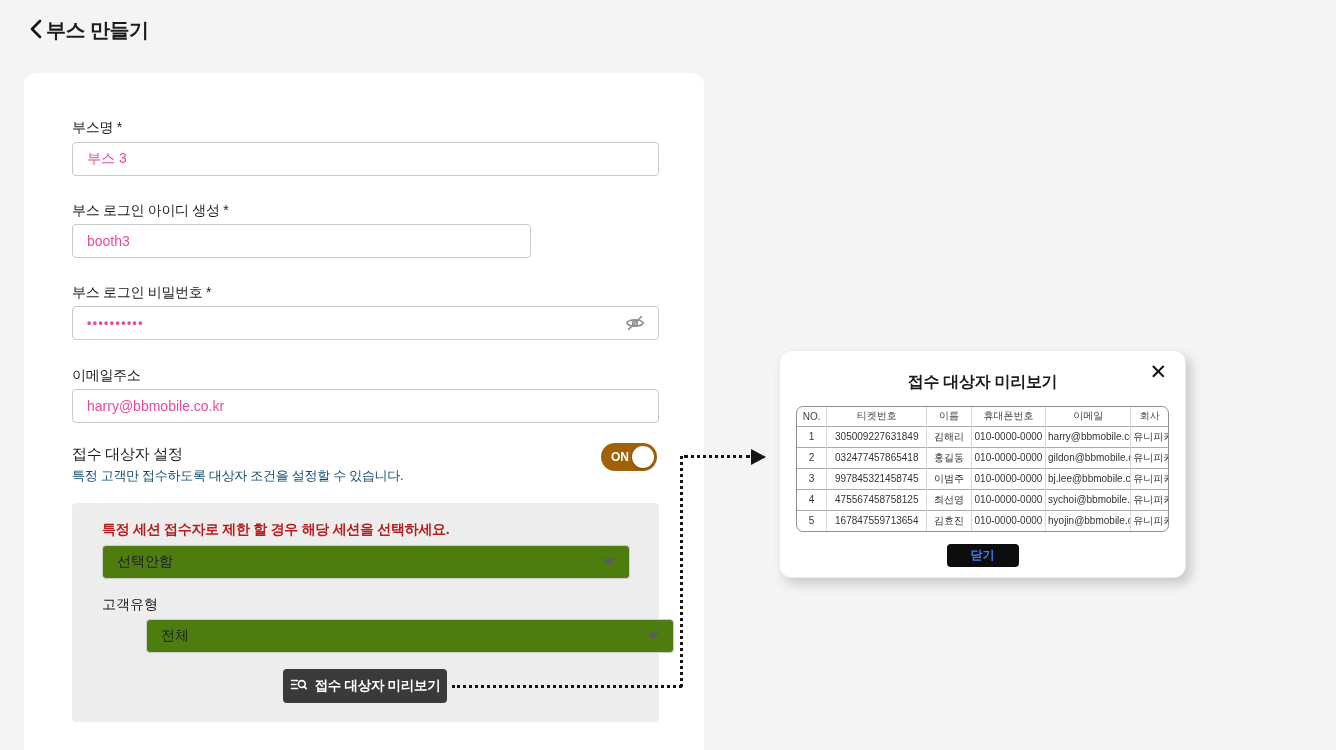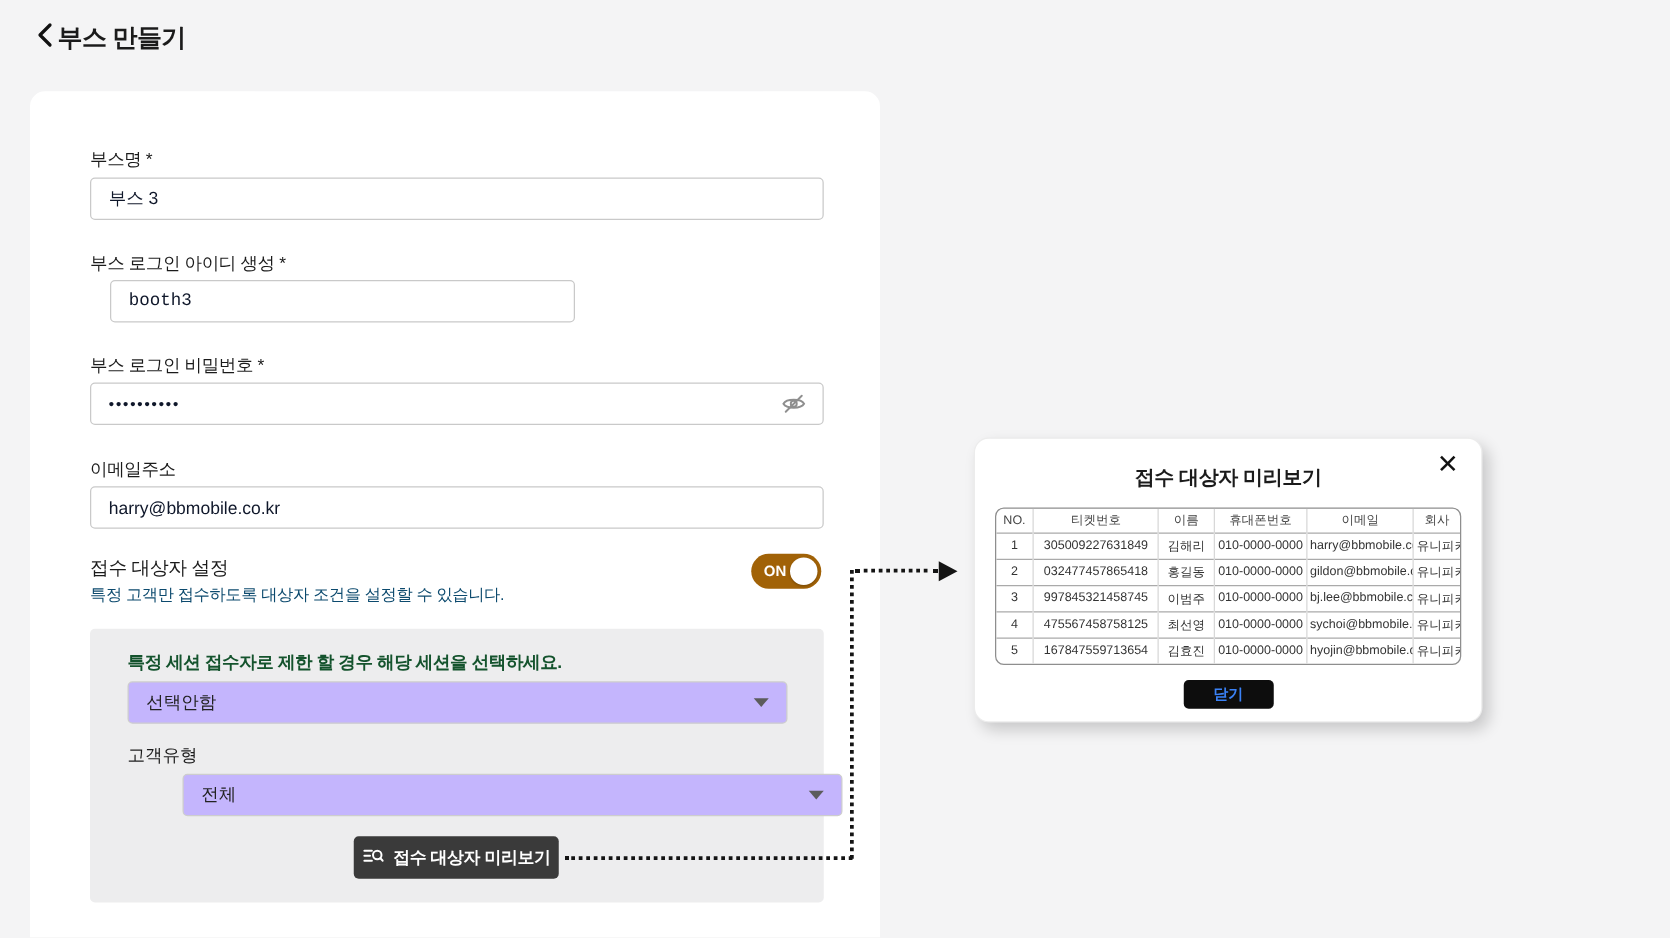--- a/index.html
+++ b/index.html
@@ -21,21 +21,21 @@
   
   .panel {
     position:absolute; left:24px; top:73px; width:680px; height:677px;
     background:#ffffff; border-radius:12px 12px 0 0;
   }
 
   .field-label { position:absolute; font-size:14px; font-weight:500; color:#1b1b1b; letter-spacing:-0.3px; }
   .text-input {
     position:absolute; height:34px; background:#fff;
     border:1px solid #c9c9c9; border-radius:4px;
-    font-size:14px; color:#0f172a; padding:0 14px;
+    font-size:14px; color:#ec4899; padding:0 14px;
     display:flex; align-items:center;text-align:center;
   }
   .pw-text { font-size:12px; letter-spacing:1.5px; font-weight:700; }
 
   .dup-btn {
     position:absolute; left:517px; top:149px; width:118px; height:36px;
     background:#fff; border:2px solid #cf3434; border-radius:4px;
     font-size:13.5px; color:#111; font-weight:500;
     display:flex; align-items:center; justify-content:center;
     cursor:pointer; letter-spacing:-0.3px;
@@ -52,24 +52,24 @@
     background:#a16207; border-radius:14px; cursor:pointer;
     display:flex; align-items:center;
   }
   .toggle-label { color:#fff; font-size:12px; font-weight:700; margin-left:10px; }
   .toggle-knob  { position:absolute; right:3px; top:3px; width:22px; height:22px; background:#fff; border-radius:50%; box-shadow:0 1px 2px rgba(0,0,0,.25); }
 
   .gray-box {
     position:absolute; left:48px; top:430px; width:587px; height:219px;
     background:#ededee; border-radius:4px;
   }
-  .hint-text { position:absolute; left:30px; top:18px; font-size:14px; font-weight:600; color:#14532d; letter-spacing:-0.3px; }
+  .hint-text { position:absolute; left:30px; top:18px; font-size:14px; font-weight:600; color:#b91c1c; letter-spacing:-0.3px; }
   .select-box {
     position:absolute; left:30px; height:34px; width:528px;
-    background:#c4b5fd; border:1px solid #cdcdcd; border-radius:4px;
+    background:#4d7c0f; border:1px solid #cdcdcd; border-radius:4px;
     font-size:14px; color:#222; padding:0 14px;
     display:flex; align-items:center; cursor:pointer;
   }
   .caret {
     position:absolute; right:14px; top:50%; transform:translateY(-50%);
     width:0; height:0; border-left:6px solid transparent; border-right:6px solid transparent;
     border-top:7px solid #5c5c5c;
   }
   .box-label { position:absolute; left:30px; top:93px; font-size:14px; font-weight:500; color:#1b1b1b; }
 
@@ -132,21 +132,21 @@
   </div>
 
   <div class="panel">
 
     <div class="field-label" style="left:48px; top:46px;">부스명 *</div>
     <div class="text-input" style="left:48px; top:69px; width:587px;">
       <span>부스 3</span>
     </div>
 
     <div class="field-label" style="left:48px; top:129px;">부스 로그인 아이디 생성 *</div>
-    <div class="text-input" style="left:64px; top:151px; width:372px;font-family:Liberation Mono, monospace;">
+    <div class="text-input" style="left:48px; top:151px; width:459px;">
       <span>booth3</span>
     </div>
 
     <div class="field-label" style="left:48px; top:211px;">부스 로그인 비밀번호 *</div>
     <div class="text-input" style="left:48px; top:233px; width:587px;">
       <span class="pw-text">••••••••••</span>
       <span class="eye-icon">
         <svg width="22" height="22" viewBox="0 0 24 24" fill="none" stroke="#8f8f8f" stroke-width="1.7" stroke-linecap="round">
           <path d="M3 12c2.6-4.6 15.4-4.6 18 0c-2.6 4.6-15.4 4.6-18 0z"></path>
           <circle cx="12" cy="12" r="2.6"></circle>

